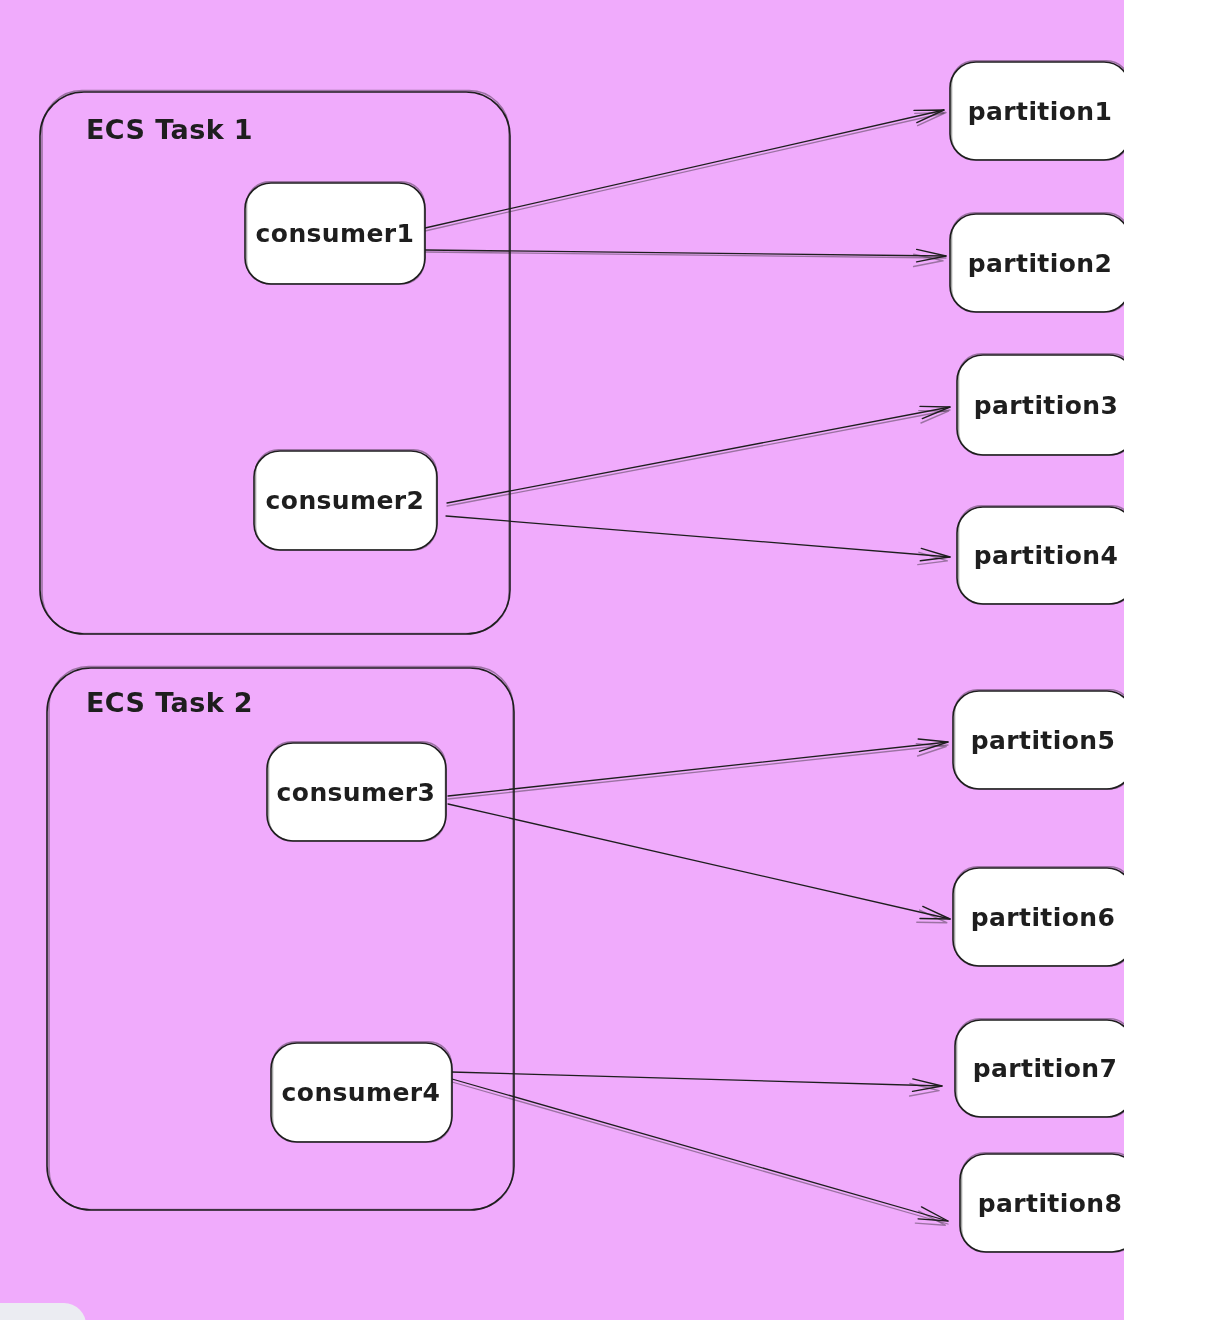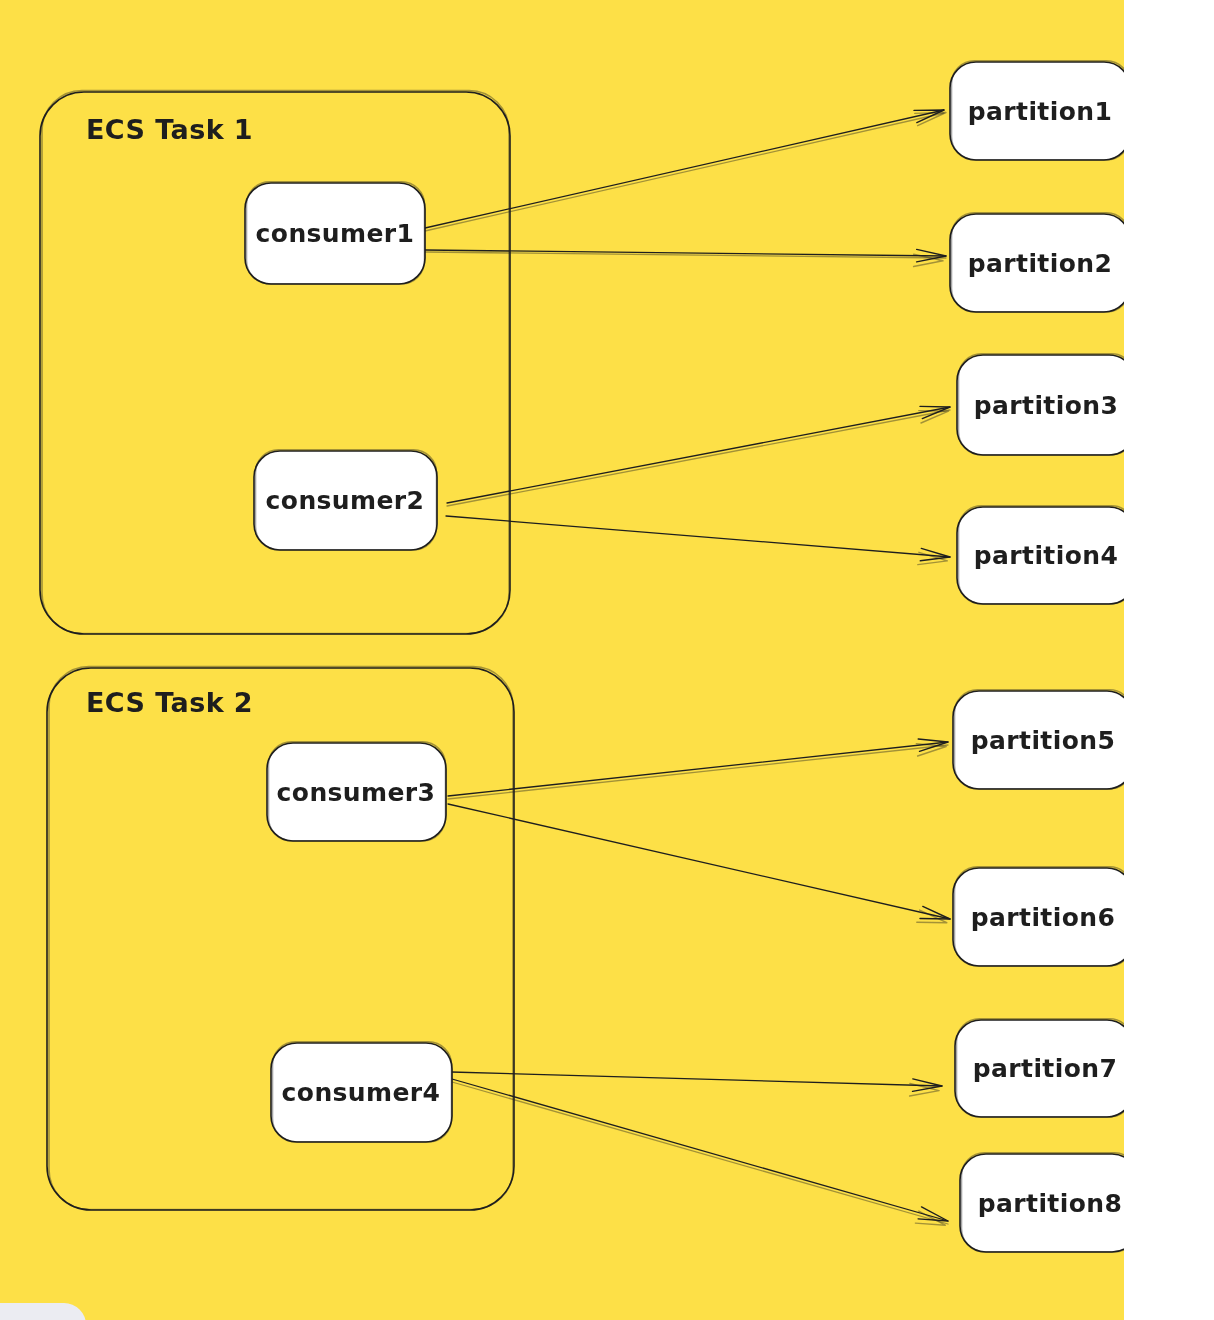--- a/index.html
+++ b/index.html
@@ -4,21 +4,21 @@
 <style>
   html, body {
     margin: 0;
     padding: 0;
     background: #ffffff;
   }
   .stage {
     position: relative;
     width: 1124px;
     height: 1320px;
-    background: #fde047;
+    background: #f0abfc;
     overflow: hidden;
     font-family: "DejaVu Sans", sans-serif;
   }
   svg.diagram {
     position: absolute;
     left: 0;
     top: 0;
   }
   .sketch {
     stroke: #1e1e1e;

